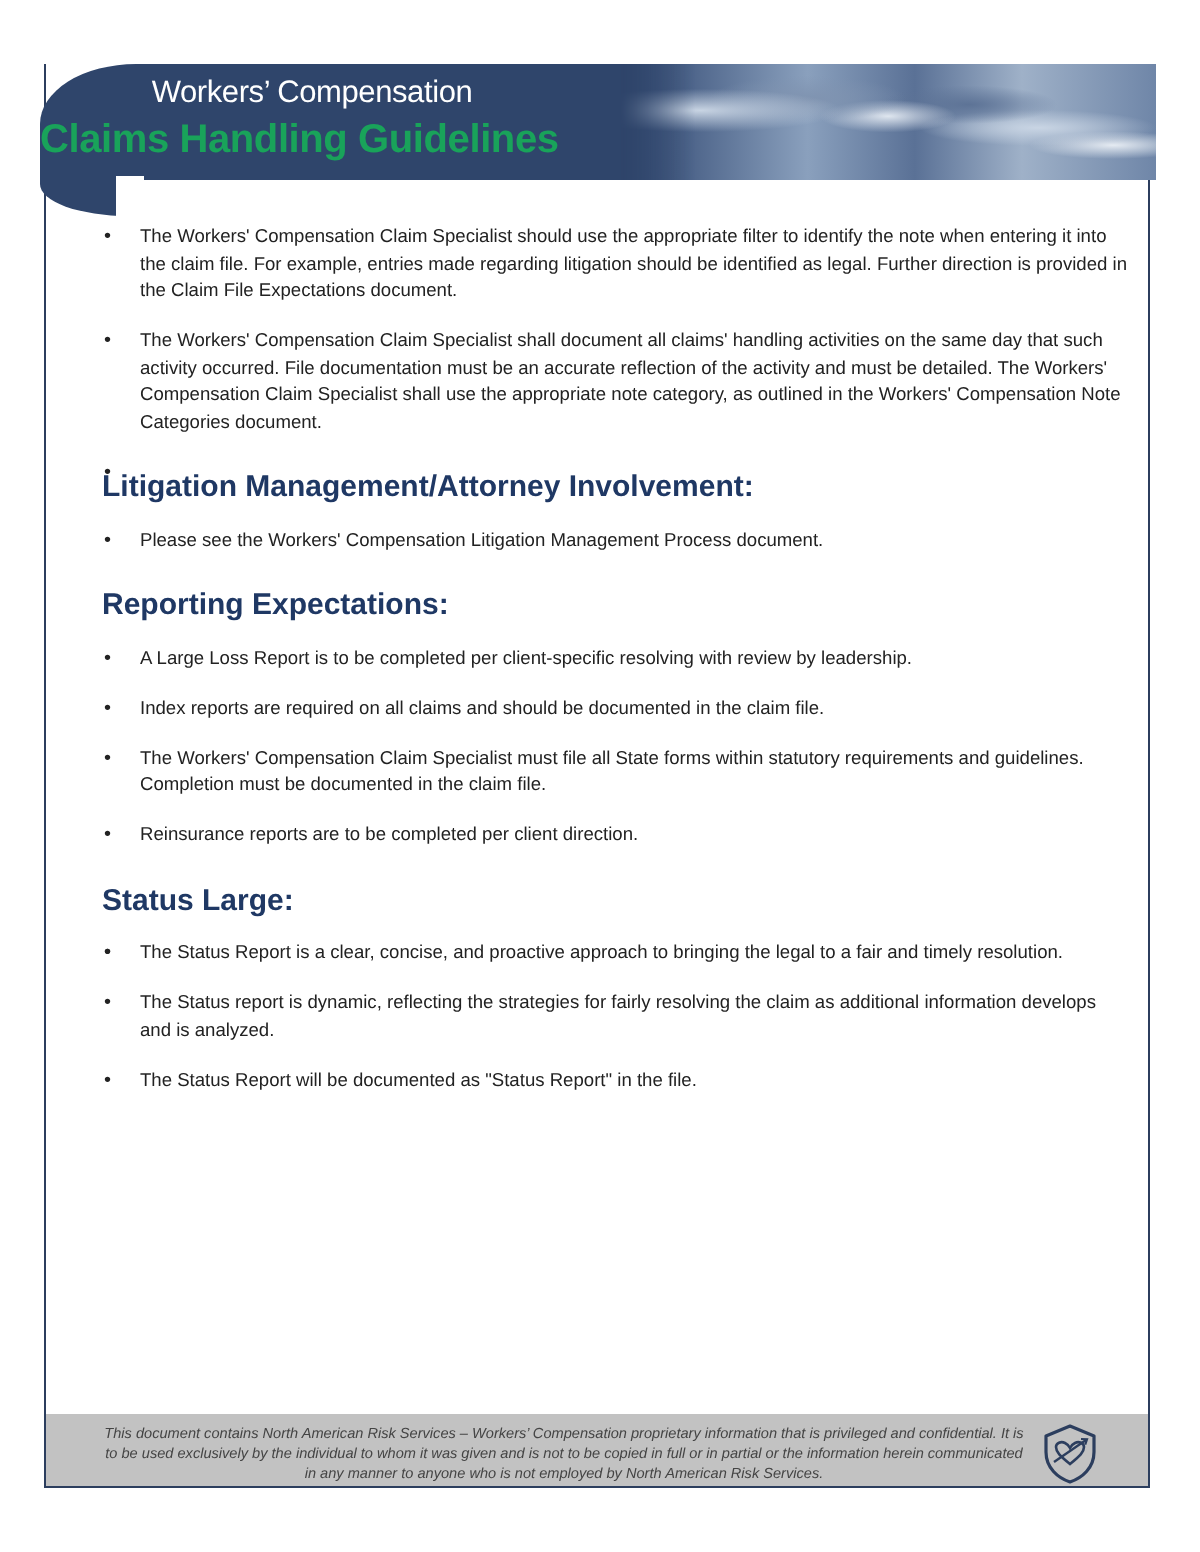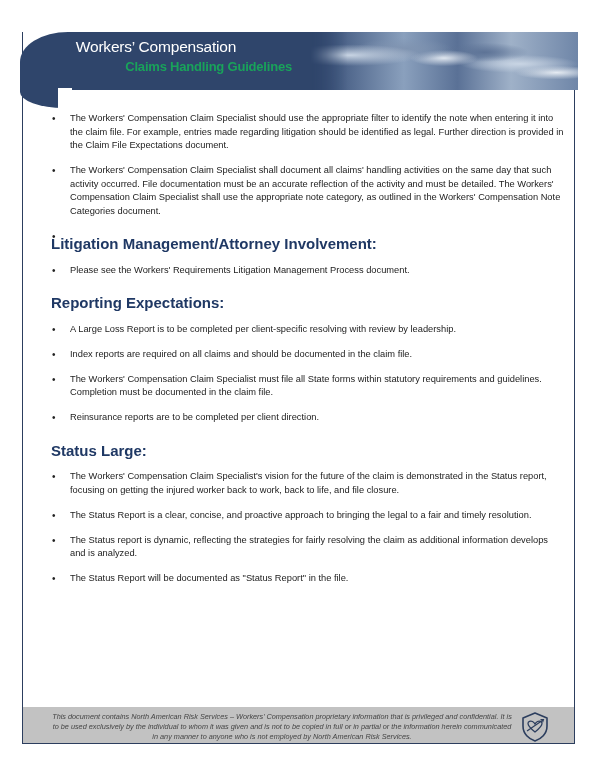--- a/index.html
+++ b/index.html
@@ -33,22 +33,22 @@
     background: #2f456b; border-bottom-left-radius: 44px 16px;
   }
   .banner-curl-cover {
     position: absolute; left: 58px; top: 88px; width: 14px; height: 20px; background: #fff;
   }
   .banner-title {
     position: absolute; left: 20px; top: 38px; width: 272px; text-align: center;
     color: #ffffff; font-weight: normal; font-size: 15.5px; letter-spacing: -0.2px;
   }
   .banner-subtitle {
-    position: absolute; left: 20px; top: 59px; width: 272px; text-align: right;
-    color: #19a35a; font-weight: bold; font-size: 13px; letter-spacing: -0.2px;
+    position: absolute; left: 20px; top: 59px; width: 272px; text-align: left;
+    color: #19a35a; font-weight: bold; font-size: 20px; letter-spacing: -0.2px;
   }
 
   
   .content { position: absolute; left: 52px; top: 112px; width: 512px; font-size: 9.3px; color: #222; line-height: 13.5px; }
   .bullet { position: relative; padding-left: 18px; margin-bottom: 11.5px; }
   .bullet::before { content: ""; }
   .bullet-dot { position: absolute; left: 0; top: 0; font-size: 10px; }
   .section-heading { color: #1f3864; font-weight: bold; font-size: 15px; margin: 19px 0 13px -1px; }
 
   
@@ -76,30 +76,30 @@
 <div class="banner-subtitle">Claims Handling Guidelines</div>
 
 <div class="content">
   <div>
     <div class="bullet"><span class="bullet-dot">•</span><span>The Workers' Compensation Claim Specialist should use the appropriate filter to identify the note when entering it into the claim file. For example, entries made regarding litigation should be identified as legal. Further direction is provided in the Claim File Expectations document.</span></div>
     <div class="bullet"><span class="bullet-dot">•</span><span>The Workers' Compensation Claim Specialist shall document all claims' handling activities on the same day that such activity occurred. File documentation must be an accurate reflection of the activity and must be detailed. The Workers' Compensation Claim Specialist shall use the appropriate note category, as outlined in the Workers' Compensation Note Categories document.</span></div>
     <div class="bullet"><span class="bullet-dot">•</span></div>
   </div>
 
   <div class="section-heading">Litigation Management/Attorney Involvement:</div>
-  <div class="bullet"><span class="bullet-dot">•</span><span>Please see the Workers' Requirements Litigation Management Process document.</span></div>
+  <div class="bullet"><span class="bullet-dot">•</span><span>Please see the Workers' Compensation Litigation Management Process document.</span></div>
 
   <div class="section-heading">Reporting Expectations:</div>
   <div class="bullet"><span class="bullet-dot">•</span><span>A Large Loss Report is to be completed per client-specific resolving with review by leadership.</span></div>
   <div class="bullet"><span class="bullet-dot">•</span><span>Index reports are required on all claims and should be documented in the claim file.</span></div>
   <div class="bullet"><span class="bullet-dot">•</span><span>The Workers' Compensation Claim Specialist must file all State forms within statutory requirements and guidelines. Completion must be documented in the claim file.</span></div>
   <div class="bullet"><span class="bullet-dot">•</span><span>Reinsurance reports are to be completed per client direction.</span></div>
 
   <div class="section-heading">Status Large:</div>
-  <div class="bullet"><span class="bullet-dot">•</span><span>The Workers' Compensation Claim Specialist's vision for the future of the claim is demonstrated in the Status report, focusing on getting the injured worker back to work, back to life, and file closure.</span></div>
+  <div class="bullet"><span class="bullet-dot">•</span></div>
   <div class="bullet"><span class="bullet-dot">•</span><span>The Status Report is a clear, concise, and proactive approach to bringing the legal to a fair and timely resolution.</span></div>
   <div class="bullet"><span class="bullet-dot">•</span><span>The Status report is dynamic, reflecting the strategies for fairly resolving the claim as additional information develops and is analyzed.</span></div>
   <div class="bullet"><span class="bullet-dot">•</span><span>The Status Report will be documented as "Status Report" in the file.</span></div>
 </div>
 
 <div class="footer">
   <div class="footer-text">This document contains North American Risk Services – Workers’ Compensation proprietary information that is privileged and confidential. It is to be used exclusively by the individual to whom it was given and is not to be copied in full or in partial or the information herein communicated in any manner to anyone who is not employed by North American Risk Services.</div>
   <svg class="footer-logo" viewBox="0 0 30 32">
     <path d="M15 2 L27 7 L27 15 C27 23 21 28 15 30 C9 28 3 23 3 15 L3 7 Z" fill="none" stroke="#2c3e5e" stroke-width="1.6" stroke-linejoin="round"></path>
     <path d="M15 21 C10 17 8 15 8 12.5 C8 10.5 10.5 9.5 12.5 10.5 C13.7 11.1 14.5 12 15 13 C15.5 12 16.3 11.1 17.5 10.5 C19.5 9.5 22 10.5 22 12.5 C22 15 20 17 15 21 Z" fill="none" stroke="#2c3e5e" stroke-width="1.3"></path>

